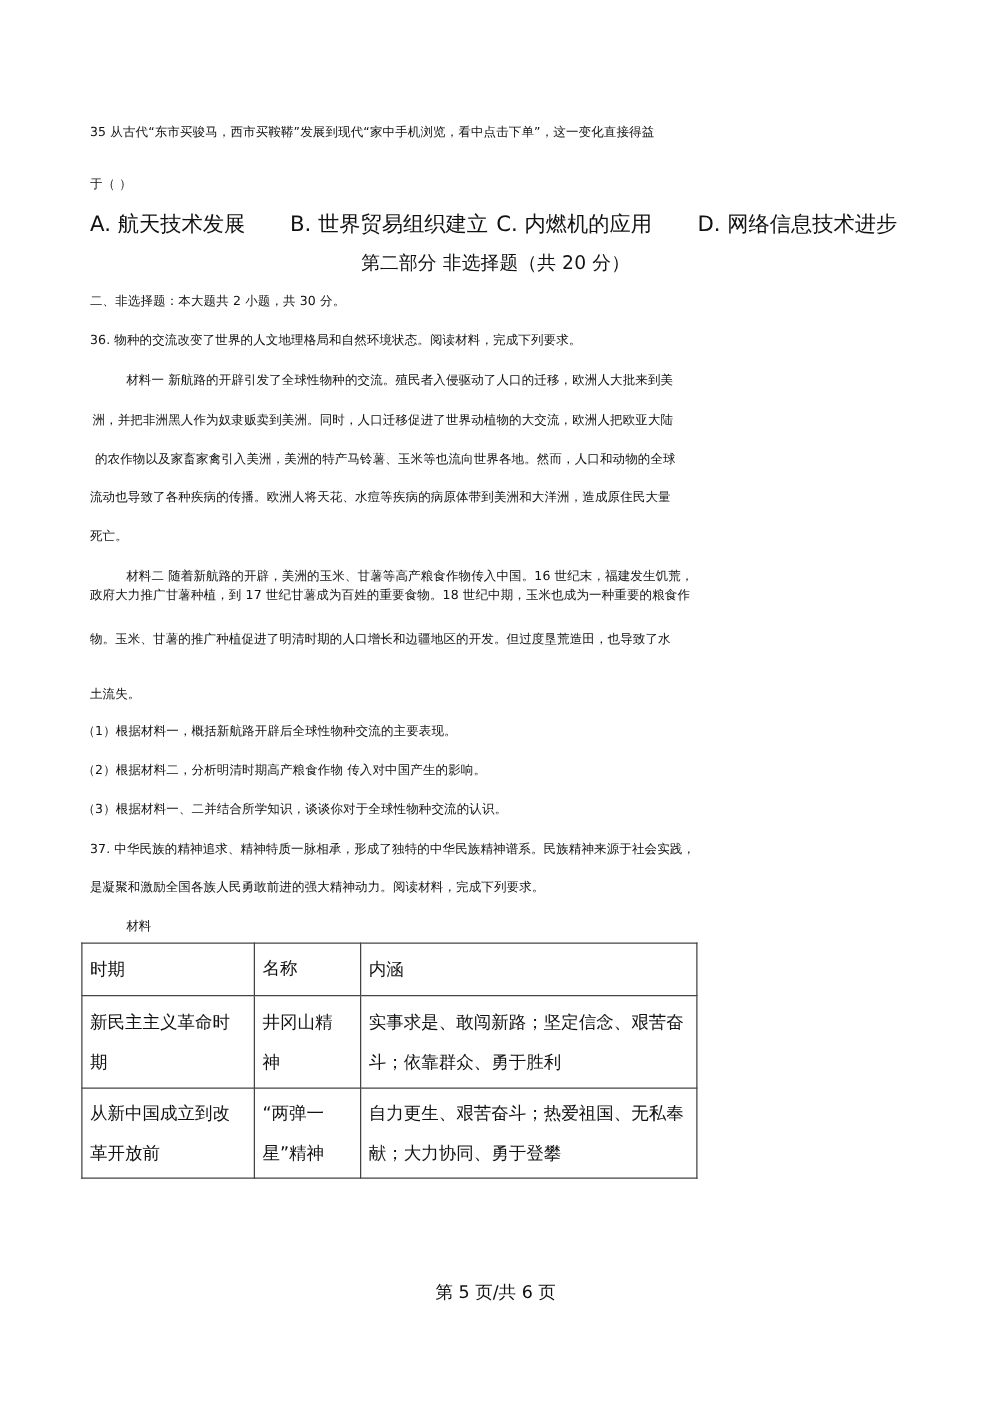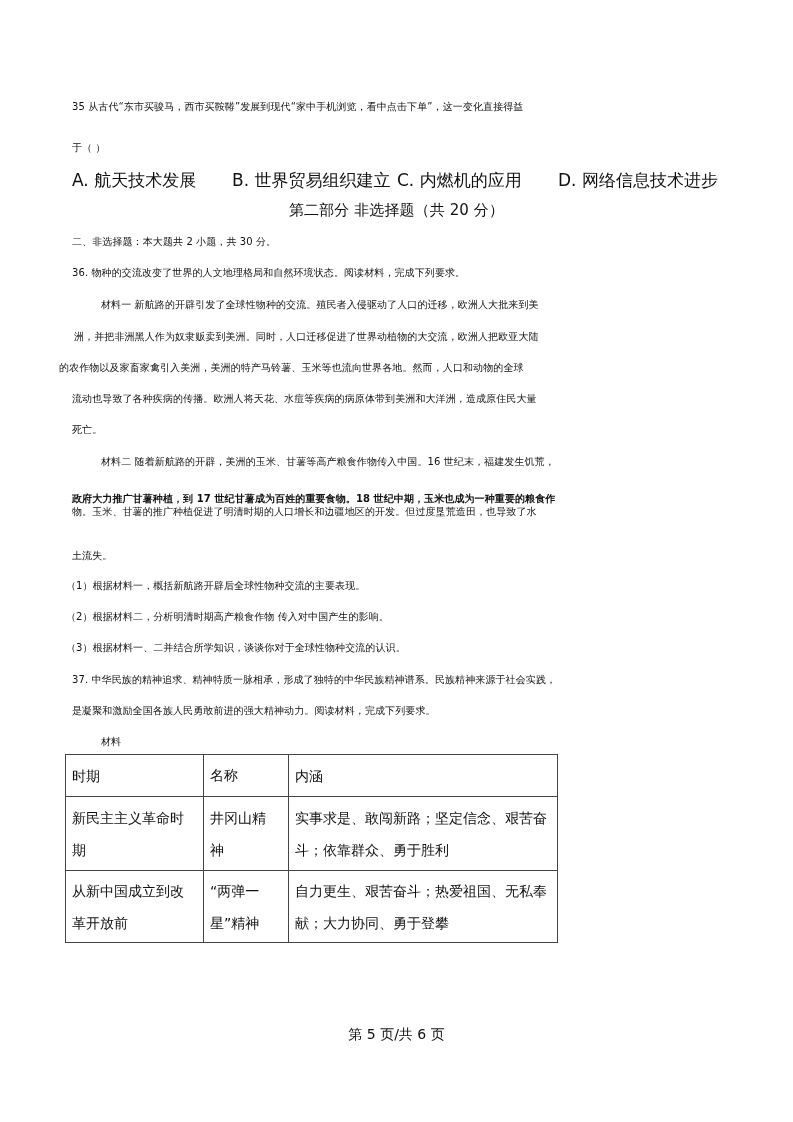--- a/index.html
+++ b/index.html
@@ -34,28 +34,28 @@
 </div>
 
 <div class="line" style="left:0;width:793px;text-align:center;top:200px;font-size:15px;">第二部分    非选择题（共 20 分）</div>
 <div class="line" style="left:72px;top:232px;">二、非选择题：本大题共 2 小题，共 30 分。</div>
 
 <div class="line" style="left:72px;top:263px;">36. 物种的交流改变了世界的人文地理格局和自然环境状态。阅读材料，完成下列要求。</div>
 
 <div>
   <div class="line" style="left:101px;top:295px;">材料一    新航路的开辟引发了全球性物种的交流。殖民者入侵驱动了人口的迁移，欧洲人大批来到美</div>
   <div class="line" style="left:74px;top:327px;">洲，并把非洲黑人作为奴隶贩卖到美洲。同时，人口迁移促进了世界动植物的大交流，欧洲人把欧亚大陆</div>
-  <div class="line" style="left:59px;top:358px;">的农作物以及家畜家禽引入美洲，美洲的特产马铃薯、玉米等也流向世界各地。然而，人口和动物的全球</div>
+  <div class="line" style="left:76px;top:358px;">的农作物以及家畜家禽引入美洲，美洲的特产马铃薯、玉米等也流向世界各地。然而，人口和动物的全球</div>
   <div class="line" style="left:72px;top:389px;">流动也导致了各种疾病的传播。欧洲人将天花、水痘等疾病的病原体带到美洲和大洋洲，造成原住民大量</div>
   <div class="line" style="left:72px;top:420px;">死亡。</div>
 </div>
 
 <div>
   <div class="line" style="left:101px;top:452px;">材料二    随着新航路的开辟，美洲的玉米、甘薯等高产粮食作物传入中国。16 世纪末，福建发生饥荒，</div>
-  <div class="line" style="left:72px;top:489px;font-weight:bold;">政府大力推广甘薯种植，到 17 世纪甘薯成为百姓的重要食物。18 世纪中期，玉米也成为一种重要的粮食作</div>
+  <div class="line" style="left:72px;top:467px;">政府大力推广甘薯种植，到 17 世纪甘薯成为百姓的重要食物。18 世纪中期，玉米也成为一种重要的粮食作</div>
   <div class="line" style="left:72px;top:502px;">物。玉米、甘薯的推广种植促进了明清时期的人口增长和边疆地区的开发。但过度垦荒造田，也导致了水</div>
   <div class="line" style="left:72px;top:546px;">土流失。</div>
 </div>
 
 <div>
   <div class="line" style="left:66px;top:576px;">（1）根据材料一，概括新航路开辟后全球性物种交流的主要表现。</div>
   <div class="line" style="left:66px;top:607px;">（2）根据材料二，分析明清时期高产粮食作物    传入对中国产生的影响。</div>
   <div class="line" style="left:66px;top:638px;">（3）根据材料一、二并结合所学知识，谈谈你对于全球性物种交流的认识。</div>
 </div>
 

